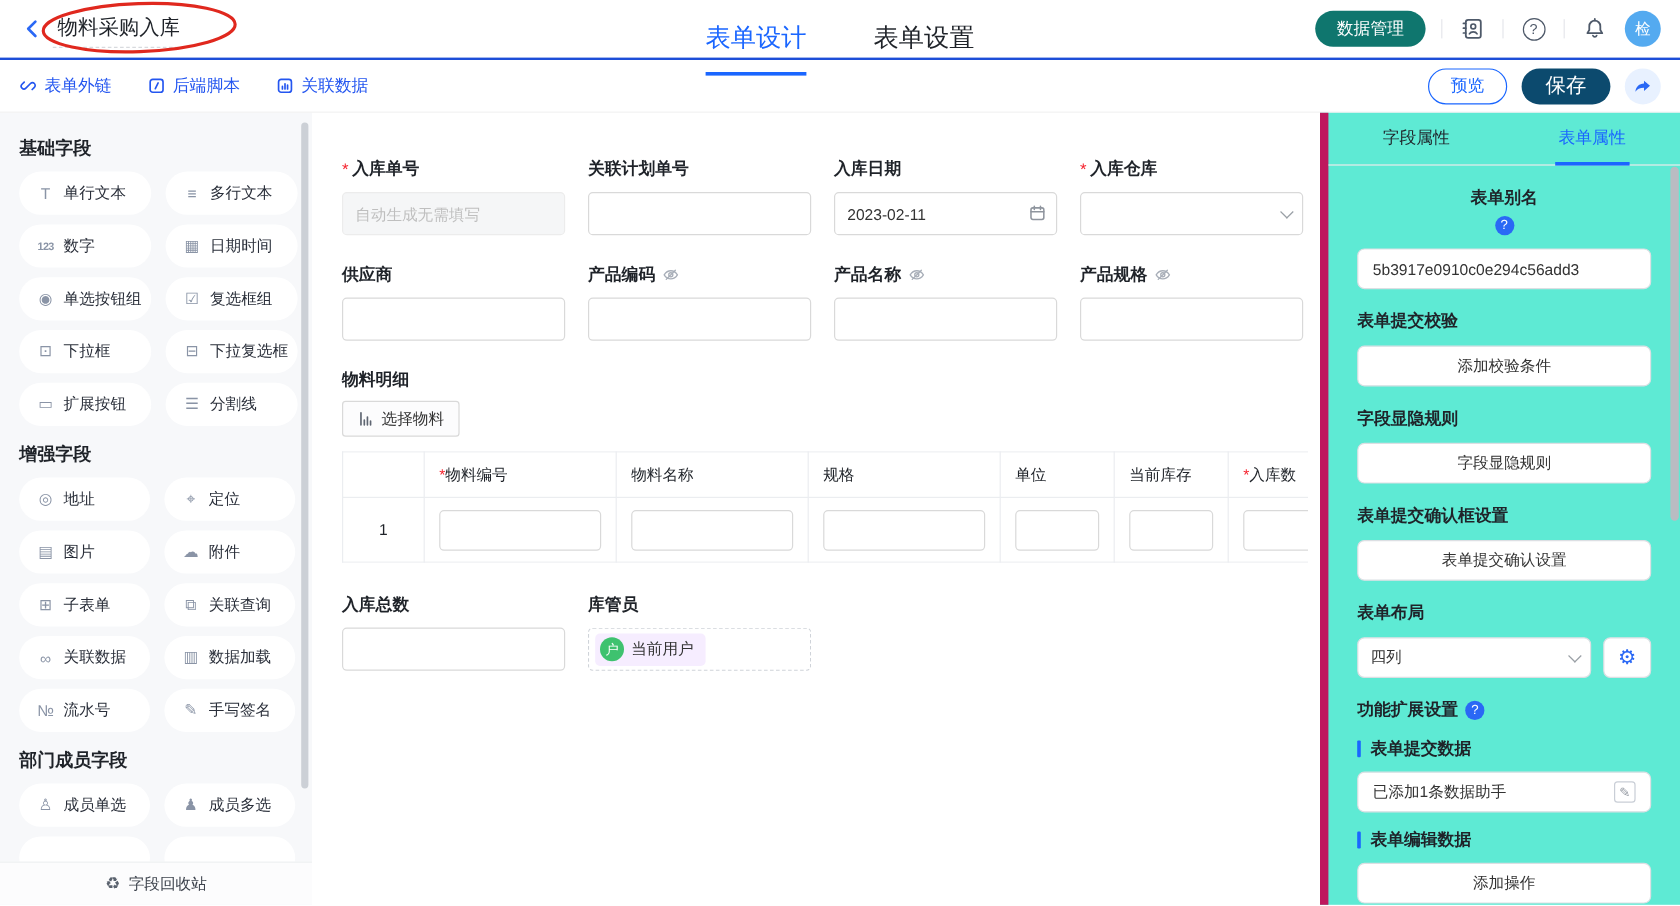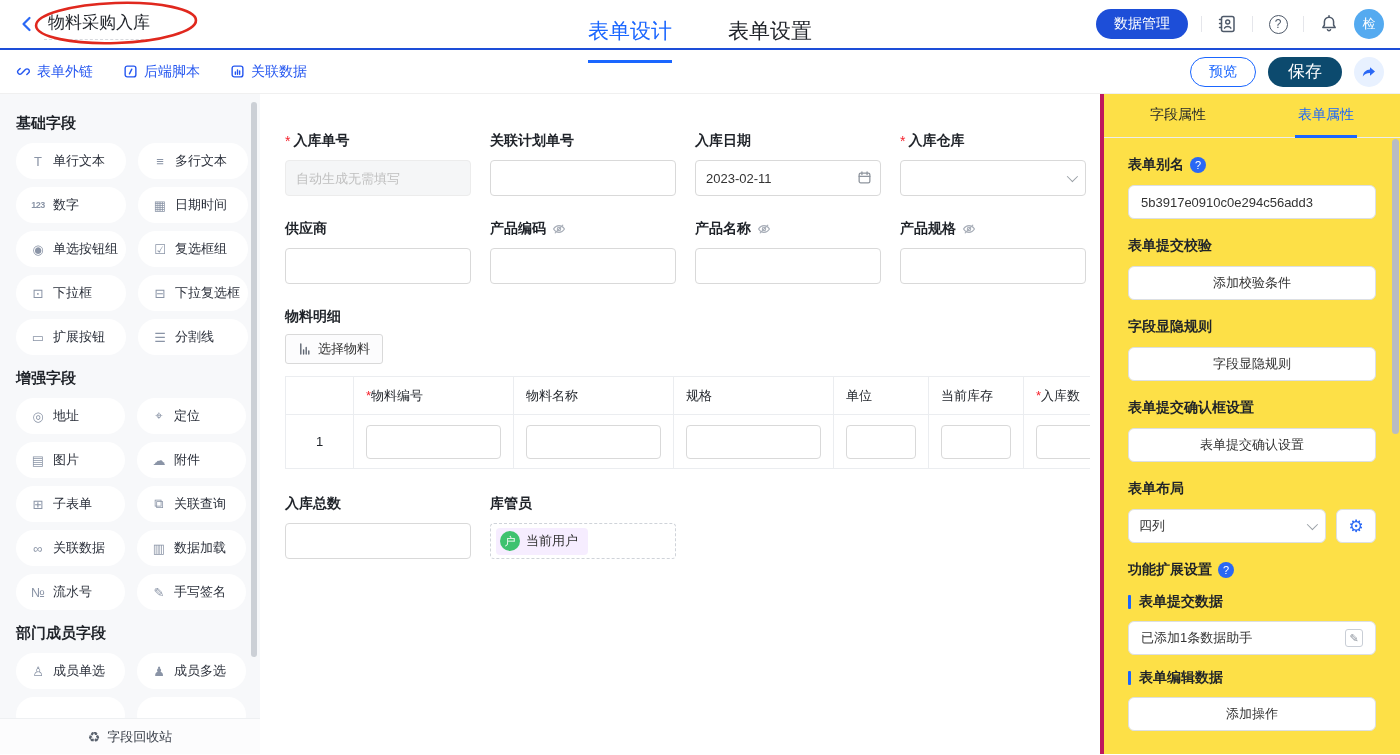--- a/index.html
+++ b/index.html
@@ -10,21 +10,21 @@
   
   .header { height:50px; display:flex; align-items:center; border-bottom:2px solid #1d4ed8; position:relative; padding:0 16px; }
   .back { width:22px; height:22px; display:flex; align-items:center; justify-content:center; cursor:pointer; margin-right:6px; }
   .title-wrap { position:relative; }
   .page-title { font-size:17px; font-weight:500; color:#1f2329; padding:2px 4px 5px; border-bottom:1px dashed #d8dade; cursor:text; }
   .annot { position:absolute; left:-14px; top:-12px; pointer-events:none; }
   .htabs { position:absolute; left:50%; transform:translateX(-50%); height:50px; display:flex; gap:56px; }
   .htab { display:flex; align-items:center; height:64px; font-size:21px; color:#1f2329; cursor:pointer; border-bottom:3px solid transparent; padding-top:3px; }
   .htab.active { color:#1a66ff; border-bottom-color:#1a66ff; }
   .hright { margin-left:auto; display:flex; align-items:center; gap:13px; }
-  .btn-green { height:30px; padding:0 18px; border-radius:16px; background:#1d4ed8; color:#fff; font-size:14px; border:none; cursor:pointer; }
+  .btn-green { height:30px; padding:0 18px; border-radius:16px; background:#0f766e; color:#fff; font-size:14px; border:none; cursor:pointer; }
   .vdiv { width:1px; height:16px; background:#e5e6eb; }
   .icon-btn { width:24px; height:24px; display:flex; align-items:center; justify-content:center; cursor:pointer; }
   .qmark { width:19px; height:19px; border-radius:50%; border:1.5px solid #4e5969; color:#4e5969; font-size:12px; display:flex; align-items:center; justify-content:center; }
   .avatar { width:30px; height:30px; border-radius:50%; background:#54aaf0; color:#fff; font-size:13px; display:flex; align-items:center; justify-content:center; cursor:pointer; }
 
   
   .toolbar { height:44px; border-bottom:1px solid #f0f0f0; display:flex; align-items:center; padding:0 16px; }
   .tlink { display:flex; align-items:center; gap:6px; color:#2456f0; font-size:14px; cursor:pointer; margin-right:30px; }
   .tright { margin-left:auto; display:flex; align-items:center; gap:12px; }
   .btn-preview { height:30px; padding:0 18px; border-radius:16px; background:#fff; border:1px solid #1a66ff; color:#1a66ff; font-size:14px; cursor:pointer; }
@@ -67,21 +67,21 @@
   .sub-table th, .sub-table td { border:1px solid #ebedf0; font-weight:400; font-size:13px; text-align:left; padding:0 12px; color:#1f2329; background:#fff; }
   .sub-table th { height:38px; white-space:nowrap; }
   .sub-table td { height:54px; }
   .rownum { text-align:center !important; color:#333; }
   .cell-input { width:100%; height:34px; border:1px solid #d9d9d9; border-radius:4px; background:#fff; outline:none; }
   .dashed-box { width:186px; height:36px; border:1px dashed #cfd3d9; border-radius:4px; display:flex; align-items:center; padding:0 5px; }
   .user-tag { background:#f6edff; border-radius:4px; height:27px; display:flex; align-items:center; gap:6px; padding:0 10px 0 4px; font-size:13px; color:#333; }
   .user-badge { width:20px; height:20px; border-radius:50%; background:#3ec26f; color:#fff; font-size:11px; display:flex; align-items:center; justify-content:center; }
 
   
-  .panel { width:300px; flex:none; border-left:4px solid #be185d; background:#fde047; position:relative; }
+  .panel { width:300px; flex:none; border-left:7px solid #be185d; background:#5eead4; position:relative; }
   .p-tabs { height:44px; display:flex; border-bottom:1px solid #ececec; }
   .p-tab { flex:1; display:flex; justify-content:center; cursor:pointer; }
   .p-tab .tlbl { height:44px; display:flex; align-items:center; font-size:14px; color:#1f2329; border-bottom:3px solid transparent; padding:0 3px; }
   .p-tab.active .tlbl { color:#1a66ff; border-bottom-color:#1a66ff; }
   .p-body { padding:4px 24px 0; }
   .p-label { font-size:14px; font-weight:600; color:#1f2329; margin:18px 0 11px; display:flex; align-items:center; gap:6px; }
   .help { width:16px; height:16px; border-radius:50%; background:#2a68f5; color:#fff; font-size:11px; font-weight:400; display:inline-flex; align-items:center; justify-content:center; }
   .p-box { height:34px; border:1px solid #dcdfe3; border-radius:6px; display:flex; align-items:center; padding:0 12px; font-size:13px; color:#333; background:#fff; }
   .p-btn { justify-content:center; cursor:pointer; }
   .layout-row { display:flex; gap:10px; }
@@ -450,21 +450,21 @@
     <div class="panel">
       <div class="p-tabs">
         <div class="p-tab">
             <span class="tlbl">字段属性</span>
           </div>
         <div class="p-tab active">
             <span class="tlbl">表单属性</span>
           </div>
       </div>
       <div class="p-body">
-        <div class="p-label" style="margin-top:14px;">
+        <div class="p-label" style="margin-top:14px;flex-direction:column;">
           <span>表单别名</span>
           <span class="help">?</span>
         </div>
         <div class="p-box">5b3917e0910c0e294c56add3</div>
 
         <div class="p-label">表单提交校验</div>
         <div class="p-box p-btn">添加校验条件</div>
 
         <div class="p-label">字段显隐规则</div>
         <div class="p-box p-btn">字段显隐规则</div>

